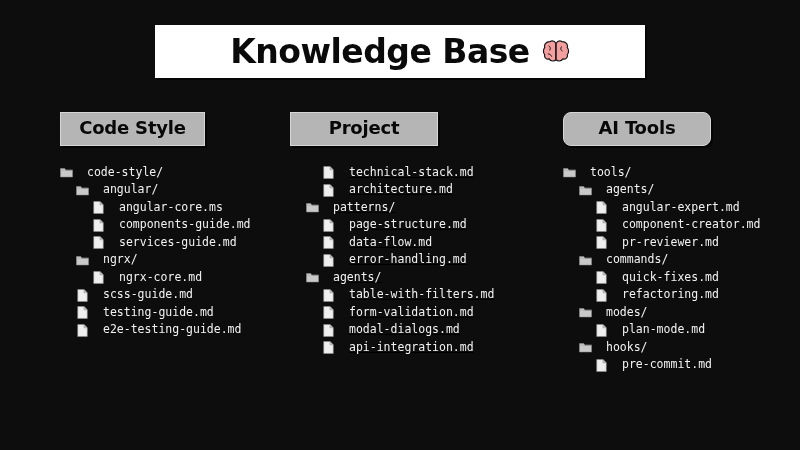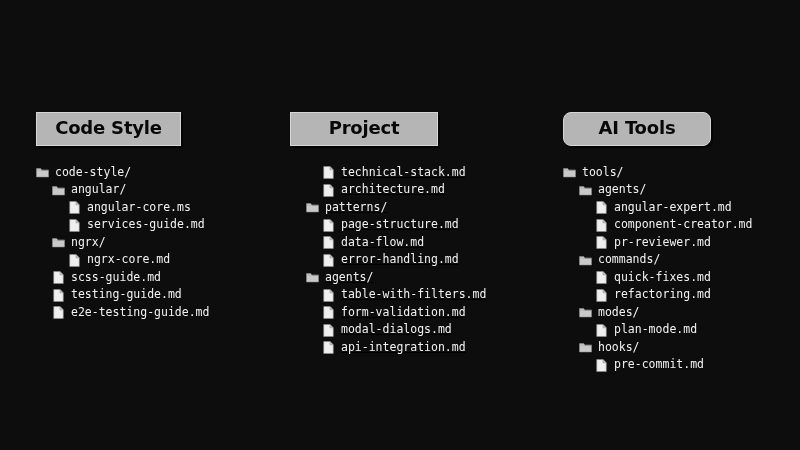--- a/index.html
+++ b/index.html
@@ -37,21 +37,21 @@
   }
 
   
   .columns {
     position:absolute;
     left:0; top:112px;
     width:800px;
     display:flex;
   }
   .column { position:relative; }
-  .col-1 { width:268px; padding-left:36px; }
+  .col-1 { width:268px; padding-left:60px; }
   .col-2 { width:282px; padding-left:22px;text-decoration:underline; }
   .col-3 { width:250px; padding-left:13px; }
 
   .col-header {
     display:inline-block;
     background:#b5b5b5;
     color:#080808;
     font-family:"DejaVu Sans", sans-serif;
     font-size:18px;
     font-weight:bold;
@@ -71,20 +71,21 @@
     font-family:"DejaVu Sans Mono", monospace;
     font-size:11.5px;
     color:#f2f2f2;
     line-height:1;
   }
   .tree-row {
     display:flex;
     align-items:center;
     height:17.5px;
     white-space:nowrap;
+    gap:8px;
   }
   .tree-row .icon {
     flex:0 0 auto;
     width:13px; height:13px;
     margin-right:6px;
     position:relative;
     display:inline-block;
   }
   .tree-row .label { display:inline-block; }
 
@@ -94,20 +95,30 @@
   .d2 { padding-left:32px; }
 
   
   .folder-svg, .file-svg { display:block; width:13px; height:13px; }
 </style>
 </head>
 <body>
 
 <div class="slide">
 
+  <div class="title-banner">
+    <span class="title-text">Knowledge Base</span>
+    <span class="brain-icon">
+      <svg viewBox="0 0 32 30" width="28" height="26" aria-hidden="true">
+        <path d="M9 3 C4 3 2 7 3 10 C1 12 1 16 3 18 C2 21 5 24 8 23 C10 26 14 26 16 24 L16 5 C14 2 11 2 9 3 Z" fill="#f49f9f" stroke="#1a1a1a" stroke-width="1.4"></path>
+        <path d="M23 3 C28 3 30 7 29 10 C31 12 31 16 29 18 C30 21 27 24 24 23 C22 26 18 26 16 24 L16 5 C18 2 21 2 23 3 Z" fill="#f49f9f" stroke="#1a1a1a" stroke-width="1.4"></path>
+        <path d="M16 6 L16 24 M8 8 Q11 10 9 13 M22 9 Q20 12 23 14 M7 17 Q10 17 11 20" fill="none" stroke="#1a1a1a" stroke-width="1.1" stroke-linecap="round"></path>
+      </svg>
+    </span>
+  </div>
 
   <div class="columns">
 
     <div class="column col-1">
       <div class="col-header">Code Style</div>
       <div class="tree">
           <div class="tree-row d0">
             <span class="icon">
               <svg class="folder-svg" viewBox="0 0 16 13" aria-hidden="true">
                 <path d="M0.6 2.4 L0.6 12 L15.4 12 L15.4 3.6 L7.2 3.6 L5.8 1.6 L0.6 1.6 Z" fill="#c9c9c9" stroke="#8e8e8e" stroke-width="0.7"></path>
@@ -134,20 +145,29 @@
             </span>
             <span class="label">angular-core.ms</span>
           </div>
           <div class="tree-row d2">
             <span class="icon">
               <svg class="file-svg" viewBox="0 0 13 15" aria-hidden="true">
                 <path d="M1 0.6 L8.2 0.6 L12 4.4 L12 14.4 L1 14.4 Z" fill="#efefef" stroke="#8e8e8e" stroke-width="0.7"></path>
                 <path d="M8.2 0.6 L8.2 4.4 L12 4.4" fill="#bdbdbd" stroke="#8e8e8e" stroke-width="0.6"></path>
               </svg>
             </span>
+            <span class="label">components-guide.md</span>
+          </div>
+          <div class="tree-row d2">
+            <span class="icon">
+              <svg class="file-svg" viewBox="0 0 13 15" aria-hidden="true">
+                <path d="M1 0.6 L8.2 0.6 L12 4.4 L12 14.4 L1 14.4 Z" fill="#efefef" stroke="#8e8e8e" stroke-width="0.7"></path>
+                <path d="M8.2 0.6 L8.2 4.4 L12 4.4" fill="#bdbdbd" stroke="#8e8e8e" stroke-width="0.6"></path>
+              </svg>
+            </span>
             <span class="label">services-guide.md</span>
           </div>
           <div class="tree-row d1">
             <span class="icon">
               <svg class="folder-svg" viewBox="0 0 16 13" aria-hidden="true">
                 <path d="M0.6 2.4 L0.6 12 L15.4 12 L15.4 3.6 L7.2 3.6 L5.8 1.6 L0.6 1.6 Z" fill="#c9c9c9" stroke="#8e8e8e" stroke-width="0.7"></path>
                 <path d="M0.6 3.6 L15.4 3.6" stroke="#9e9e9e" stroke-width="0.6"></path>
               </svg>
             </span>
             <span class="label">ngrx/</span>

